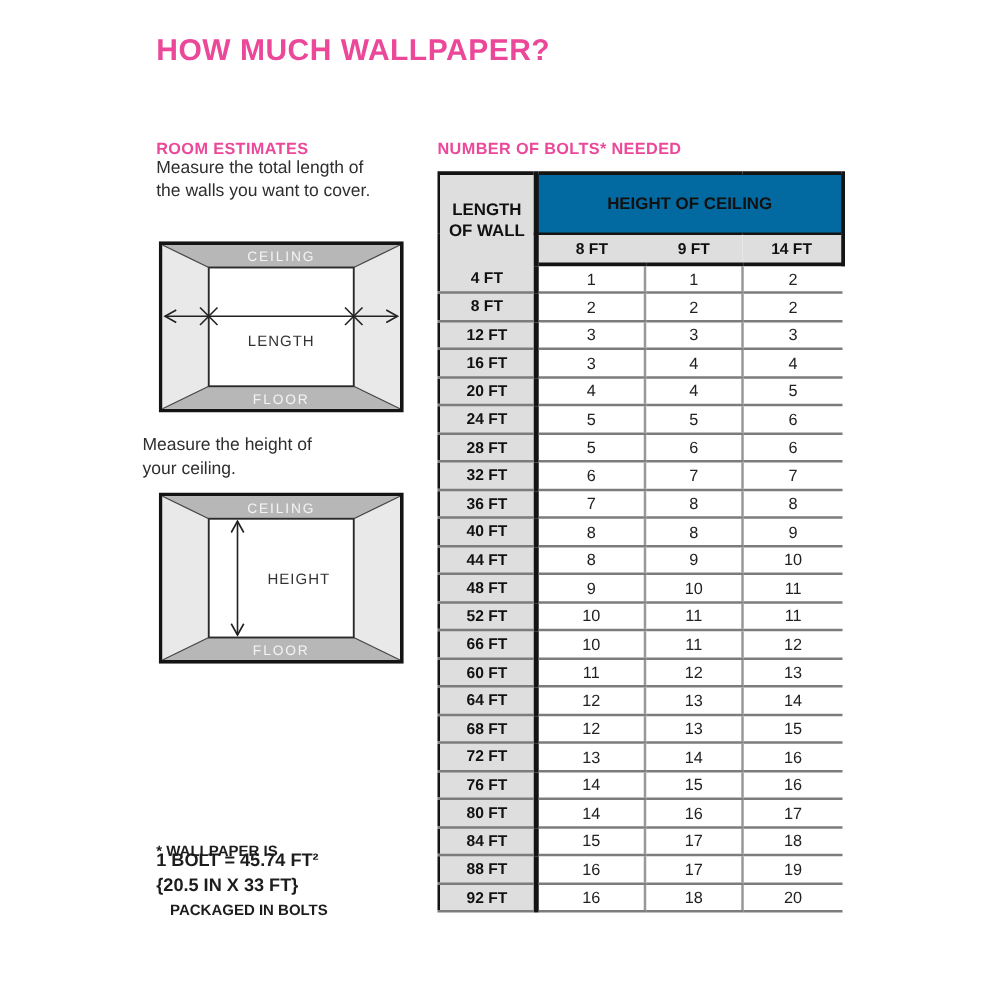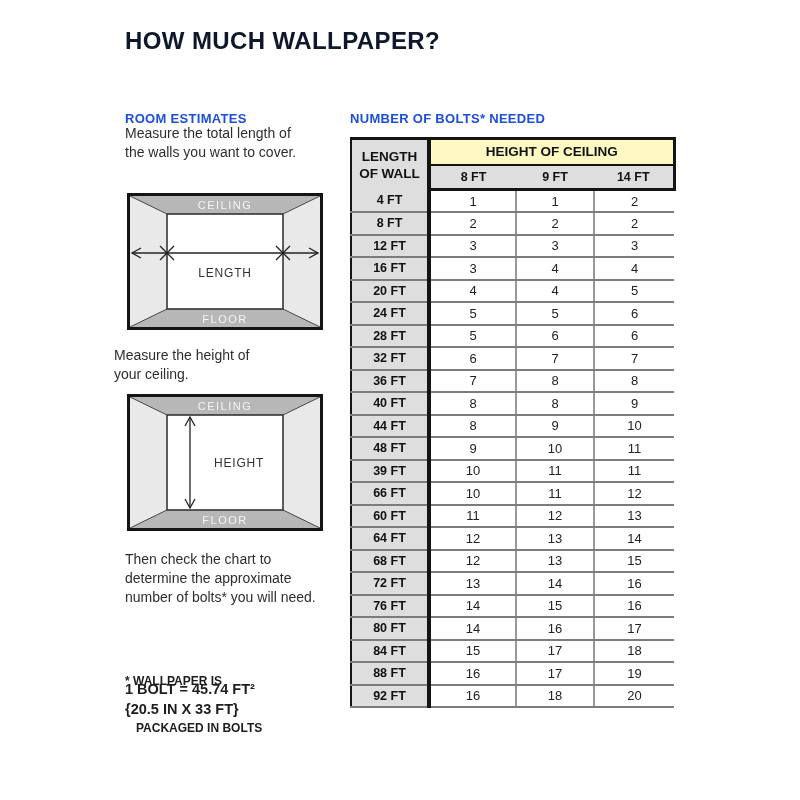--- a/index.html
+++ b/index.html
@@ -1,23 +1,23 @@
 <!DOCTYPE html>
 <html><head>
 <meta charset="utf-8">
 <style>
   * { margin:0; padding:0; box-sizing:border-box; }
   html, body { background:#ffffff; }
   body { width:800px; height:800px; font-family:"Liberation Sans", sans-serif; }
   .page { position:relative; width:800px; height:800px; background:#ffffff; overflow:hidden; }
 
   .title { position:absolute; left:125px; top:27px; font-size:24px; font-weight:bold;
-           color:#0f172a; letter-spacing:0.4px; }
-
-  .section-head { position:absolute; font-size:13px; font-weight:bold; color:#1d4ed8; letter-spacing:0.3px; }
+           color:#ec4899; letter-spacing:0.4px; }
+
+  .section-head { position:absolute; font-size:13px; font-weight:bold; color:#ec4899; letter-spacing:0.3px; }
   .room-est  { left:125px; top:111px; }
   .bolts-head{ left:350px; top:111px; width:323px; }
 
   .body-text { position:absolute; font-size:14px; line-height:19px; color:#2e2e2e; white-space:pre-line; }
   .step1 { left:125px; top:124px; }
   .step2 { left:114px; top:346px; }
   .step3 { left:125px; top:550px; }
 
   .svg1 { position:absolute; left:127px; top:193px; }
   .svg2 { position:absolute; left:127px; top:394px; }
@@ -29,22 +29,22 @@
                color:#1d1d1d; line-height:20px; white-space:pre-line; }
 
   
   .bolt-table { position:absolute; left:350px; top:137px; width:323px;
                 border-collapse:collapse; table-layout:fixed;
                 border-top:3px solid #141414; border-left:2px solid #141414; }
   .bolt-table th, .bolt-table td { text-align:center; vertical-align:middle; padding:0; }
 
   .main-head  { background:#dedede; font-size:13.5px; font-weight:bold; color:#111;
                 border-right:4px solid #141414; white-space:pre-line; line-height:17px; }
-  .group-head { background:#fef9c3; font-size:13.5px; font-weight:bold; color:#111;
-                height:26px; border-bottom:2px solid #141414; border-right:3px solid #141414; }
+  .group-head { background:#0369a1; font-size:13.5px; font-weight:bold; color:#111;
+                height:48px; border-bottom:2px solid #141414; border-right:3px solid #141414; }
   .subhead-row th { background:#dedede; font-size:12.5px; font-weight:bold; color:#111;
                 height:25px; border-bottom:3px solid #141414; }
   .subhead-row th.last { border-right:3px solid #141414; }
 
   .bolt-table tbody th { background:#dedede; font-size:12.5px; font-weight:bold; color:#111;
                 border-right:4px solid #141414; border-bottom:2px solid #7c7c7c; height:22.5px; }
   .bolt-table tbody td { font-size:13px; color:#222;
                 border-bottom:2px solid #7c7c7c; background:#ffffff; }
   .bolt-table tbody td.sep { border-left:2px solid #989898; }
 
@@ -110,23 +110,20 @@
     <text class="svg-surface-label" x="98" y="16" text-anchor="middle" font-size="11" fill="#f4f4f4">CEILING</text>
     <text class="svg-surface-label" x="98" y="130" text-anchor="middle" font-size="11" fill="#f4f4f4">FLOOR</text>
     <g stroke="#222222" stroke-width="1.3" fill="none">
       <line x1="63" y1="23" x2="63" y2="114"></line>
       <polyline points="58,32 63,23 68,32"></polyline>
       <polyline points="58,105 63,114 68,105"></polyline>
     </g>
     <text class="svg-measure-label" x="87" y="73" text-anchor="start" font-size="12" fill="#333333">HEIGHT</text>
   </svg>
 
-  <p class="body-text step3">Then check the chart to
-determine the approximate
-number of bolts* you will need.</p>
 
   <div class="footnote">
     <div class="line1">* WALLPAPER IS</div>
     <div class="line2">PACKAGED IN BOLTS</div>
   </div>
 
   <p class="bolt-info">1 BOLT = 45.74 FT²
 {20.5 IN X 33 FT}</p>
 
   <h2 class="section-head bolts-head">NUMBER OF BOLTS* NEEDED</h2>
@@ -217,21 +214,21 @@
           <td class="sep">9</td>
           <td class="sep">10</td>
         </tr>
         <tr>
           <th>48 FT</th>
           <td>9</td>
           <td class="sep">10</td>
           <td class="sep">11</td>
         </tr>
         <tr>
-          <th>39 FT</th>
+          <th>52 FT</th>
           <td>10</td>
           <td class="sep">11</td>
           <td class="sep">11</td>
         </tr>
         <tr>
           <th>66 FT</th>
           <td>10</td>
           <td class="sep">11</td>
           <td class="sep">12</td>
         </tr>

